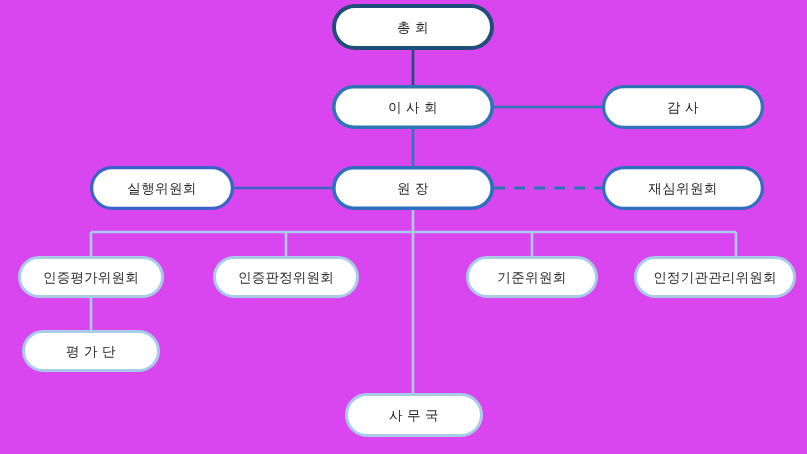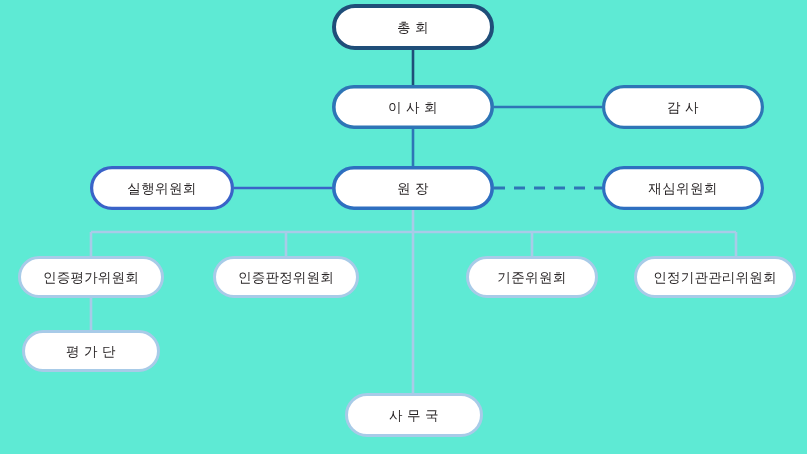--- a/index.html
+++ b/index.html
@@ -7,21 +7,21 @@
     padding: 0;
     background: #ffffff;
   }
   body {
     font-family: "Liberation Sans", "DejaVu Sans", sans-serif;
   }
   #chart-root {
     position: relative;
     width: 807px;
     height: 454px;
-    background: #5eead4;
+    background: #d946ef;
     overflow: hidden;
   }
   svg#org-svg {
     position: absolute;
     left: 0;
     top: 0;
     width: 807px;
     height: 454px;
     display: block;
   }

